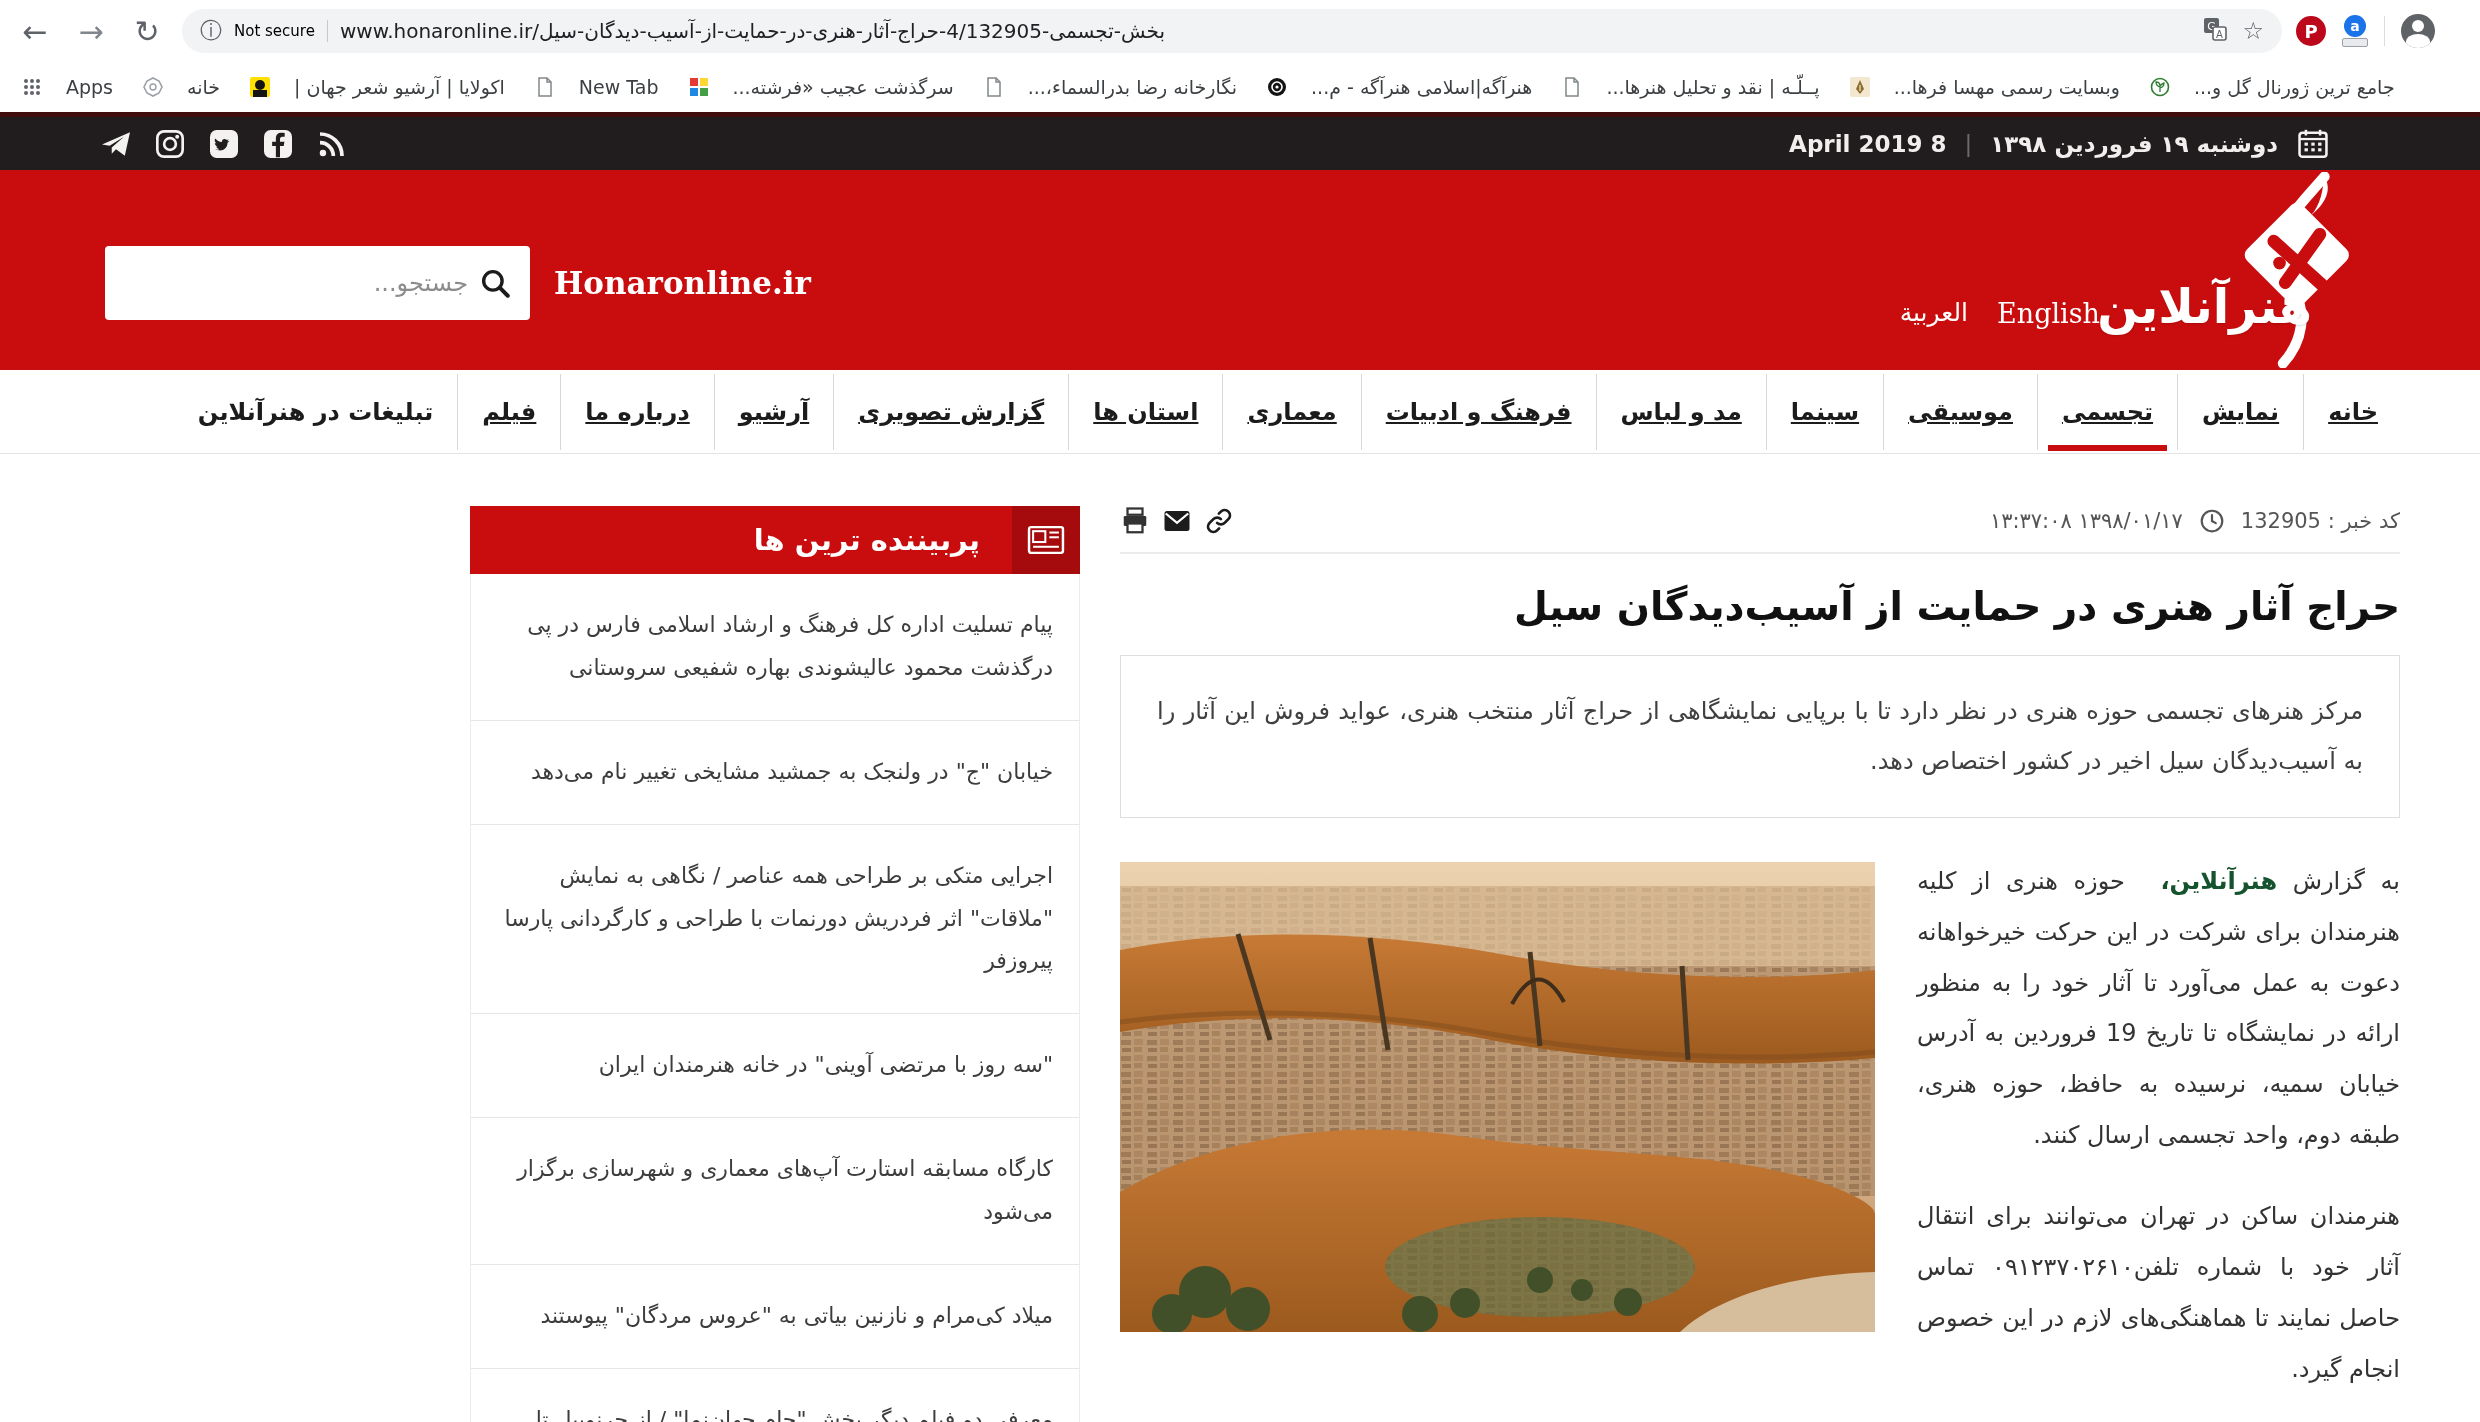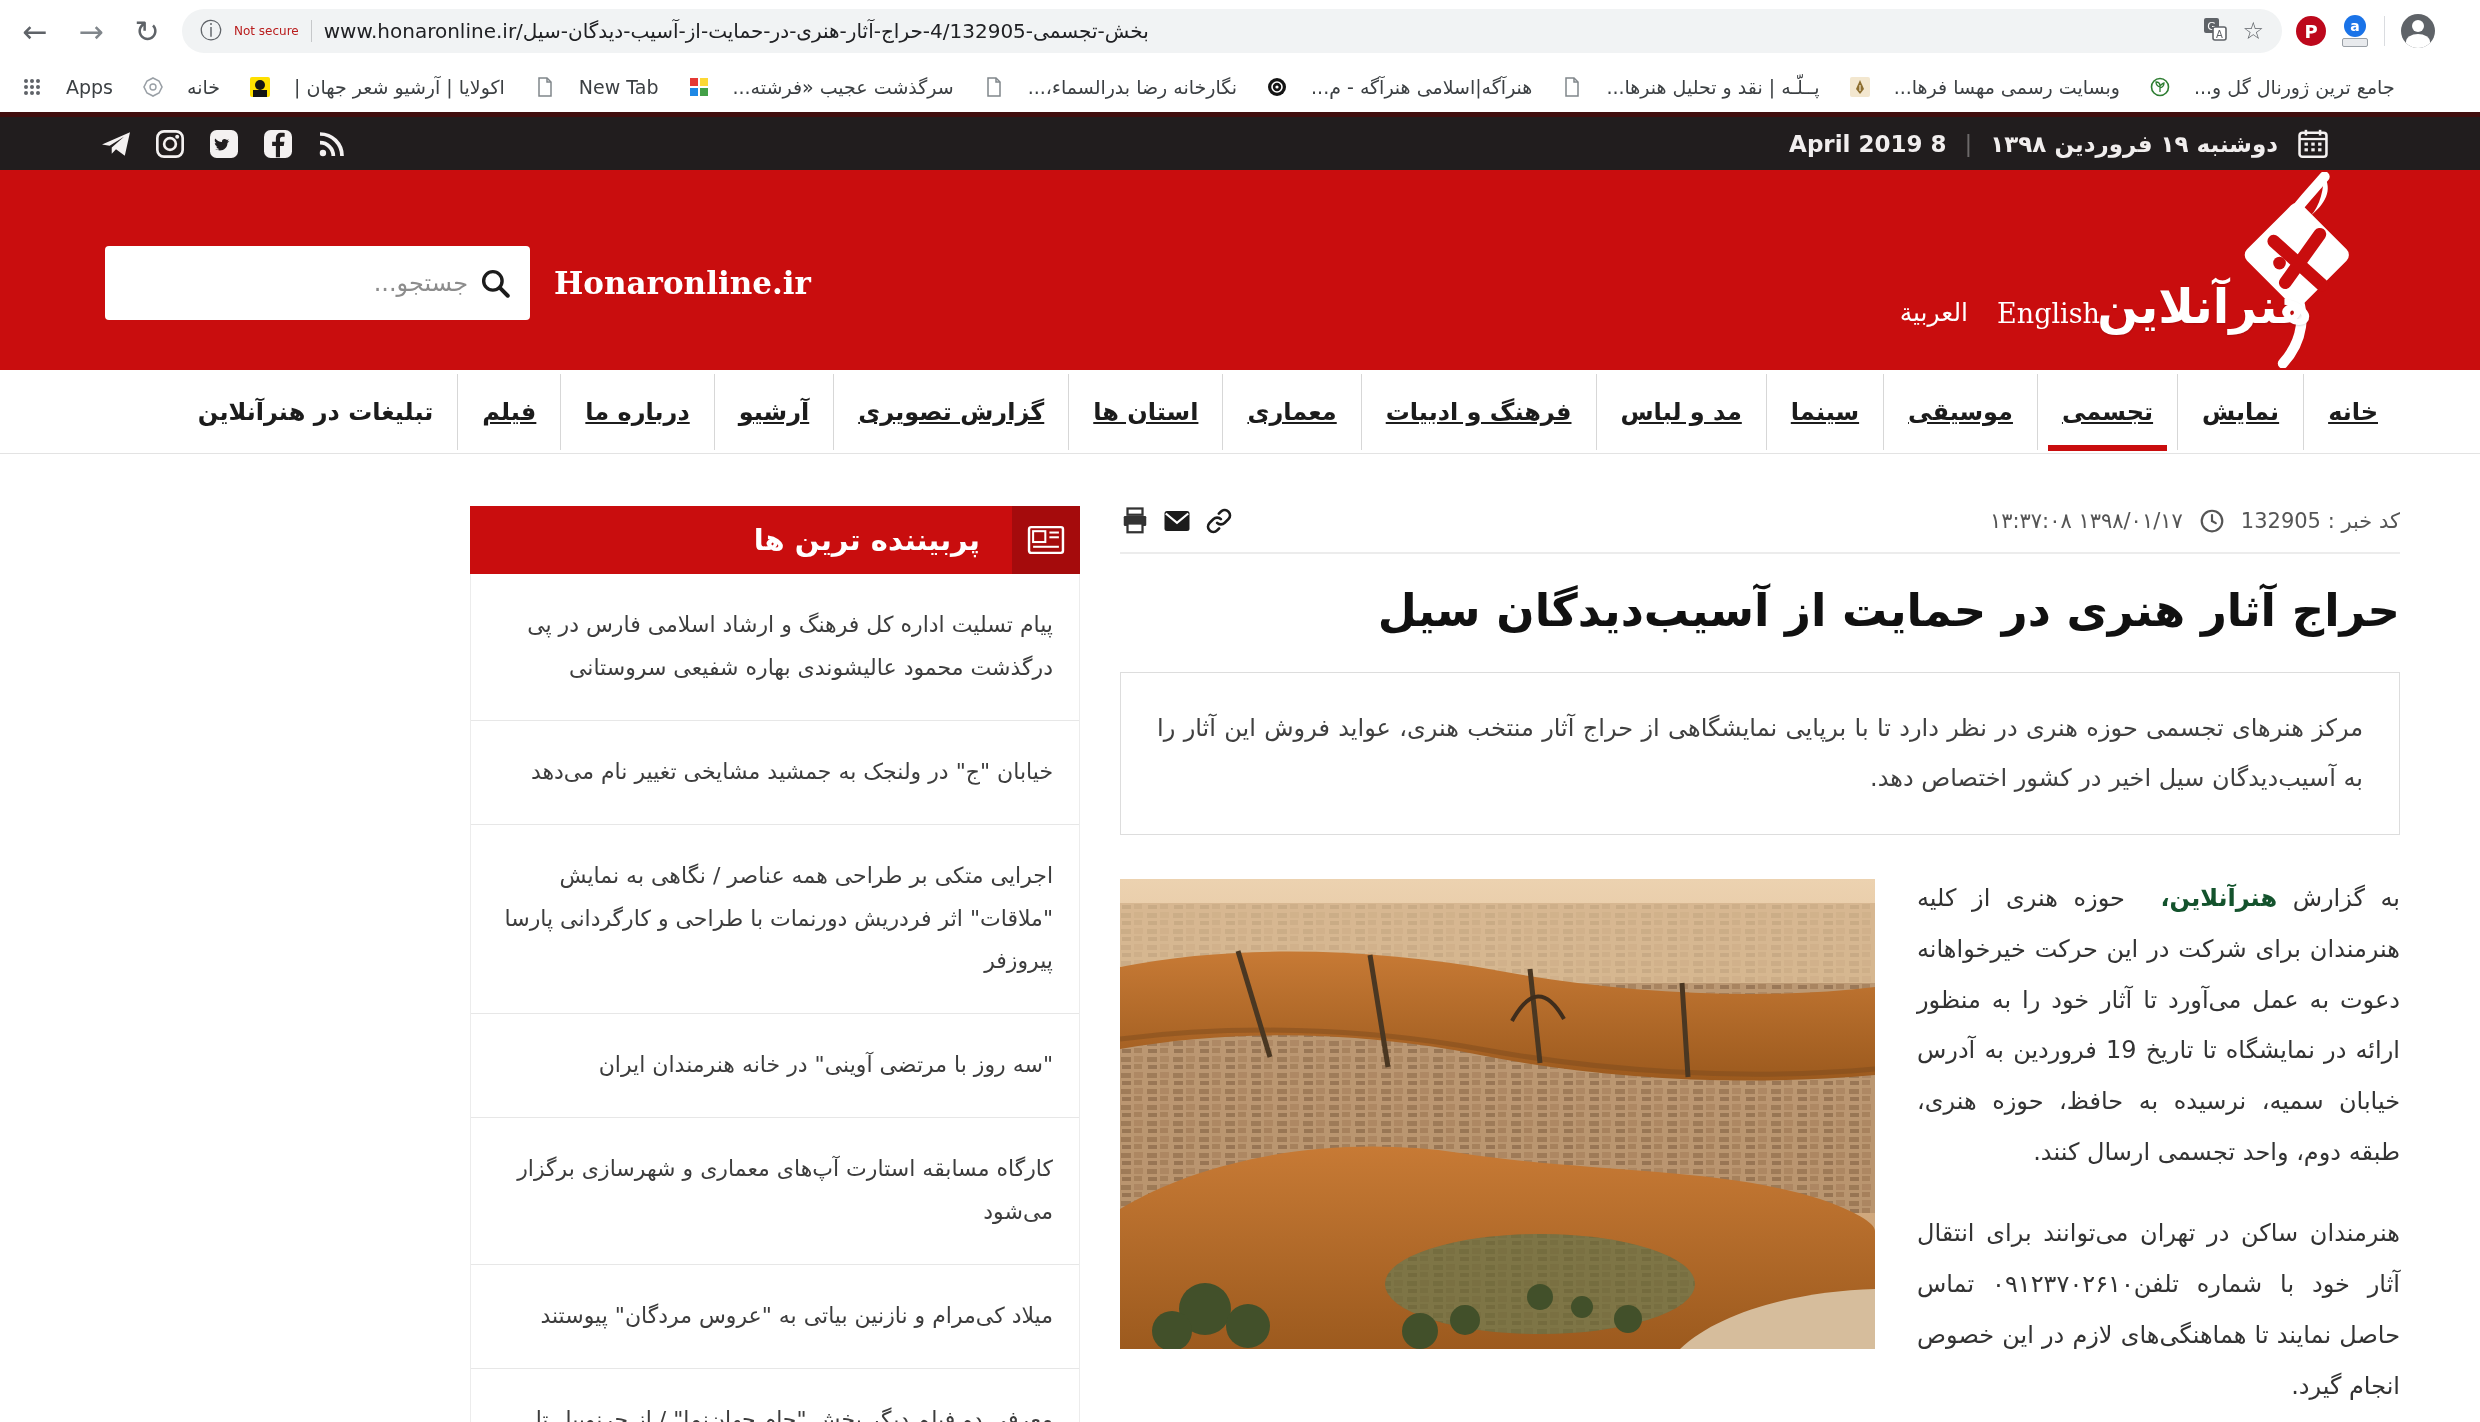--- a/index.html
+++ b/index.html
@@ -7,21 +7,21 @@
     font-family:"DejaVu Sans","Liberation Sans",sans-serif; }
 
   
   .chrome { direction:ltr; background:#fff; }
   .toolbar { height:62px; display:flex; align-items:center; padding:0 14px; gap:14px; }
   .navbtn { font-size:30px; color:#5f6368; width:42px; text-align:center; cursor:pointer; }
   .navbtn.fwd { color:#80868b; }
   .omnibox { flex:1; height:44px; background:#f1f3f4; border-radius:22px; display:flex;
     align-items:center; padding:0 18px; gap:12px; color:#5f6368; max-width:2100px; }
   .omni-info { font-size:22px; color:#5f6368; }
-  .omni-sec { font-size:12px; color:#b91c1c; white-space:nowrap; }
+  .omni-sec { font-size:15px; color:#000000; white-space:nowrap; }
   .omni-div { width:1px; height:22px; background:#c6c8ca; }
   .omni-url { font-size:20px; color:#202124; white-space:nowrap; overflow:hidden;
     text-overflow:ellipsis; flex:1; unicode-bidi:plaintext; }
   .omni-right { display:flex; align-items:center; gap:14px; }
   .star { font-size:24px; color:#5f6368; }
   .extensions { display:flex; align-items:center; gap:16px; padding-right:6px; }
   .ext-sep { width:1px; height:30px; background:#dadce0; }
   .badge-circle { width:30px; height:30px; border-radius:50%; display:flex; align-items:center;
     justify-content:center; color:#fff; font-weight:bold; font-size:18px; }
   .pinterest { background:#bd081c; }
@@ -85,22 +85,22 @@
   .article { flex:1; min-width:0; }
 
   .meta-row { display:flex; align-items:center; justify-content:space-between;
     padding-bottom:16px; border-bottom:2px solid #ececec; }
   .meta-right { display:flex; align-items:center; gap:16px; color:#5a5a5a; font-size:21px; }
   .meta-code { color:#555; }
   .meta-time { direction:ltr; unicode-bidi:embed; color:#555; }
   .meta-left { display:flex; align-items:center; gap:12px; direction:ltr; }
   .tool-ic { width:30px; height:30px; cursor:pointer; }
 
-  .headline { font-size:45px; font-weight:bold; color:#111; text-align:right;
-    margin:30px 0 35px; }
+  .headline { font-size:39px; font-weight:bold; color:#111; text-align:right;
+    margin:30px 0 26px; }
 
   .lead { border:1px solid #ddd; padding:30px 36px; font-size:24px; line-height:2.1;
     color:#404040; text-align:justify; }
 
   .bodytext { margin-top:38px; font-size:24px; line-height:2.12; color:#333;
     text-align:justify; }
   .bodytext p { margin-bottom:30px; }
   .photo { float:left; width:755px; height:470px; margin:6px 42px 24px 0; background:#c49a6d; }
   .photo svg { display:block; width:100%; height:100%; }
   .brand-red { color:#14532d; font-weight:bold;margin-left:20px; }

